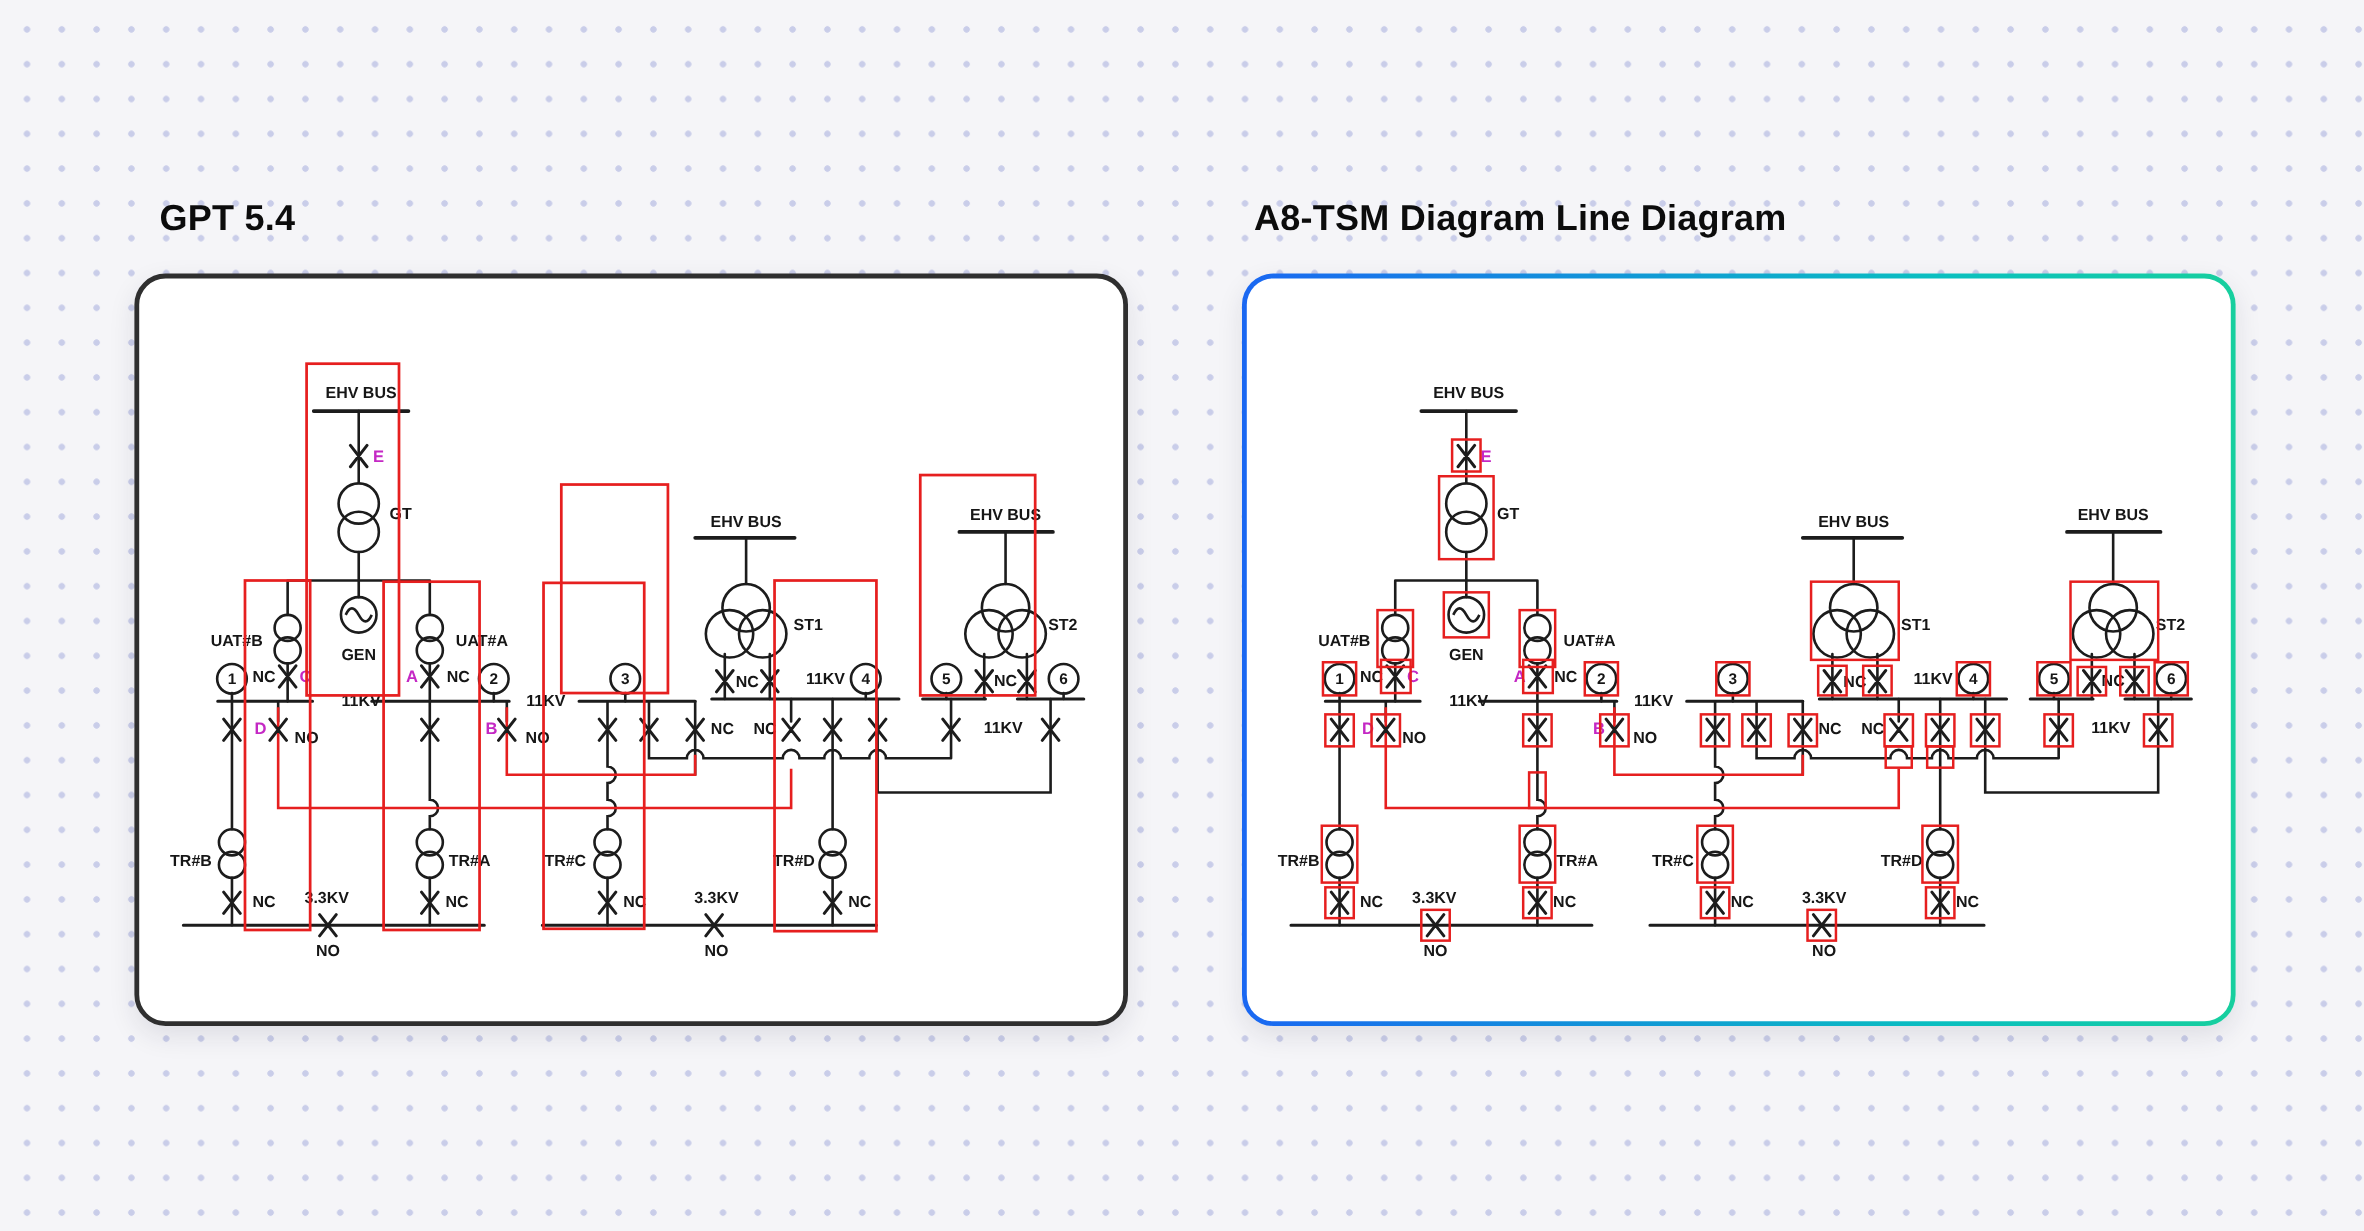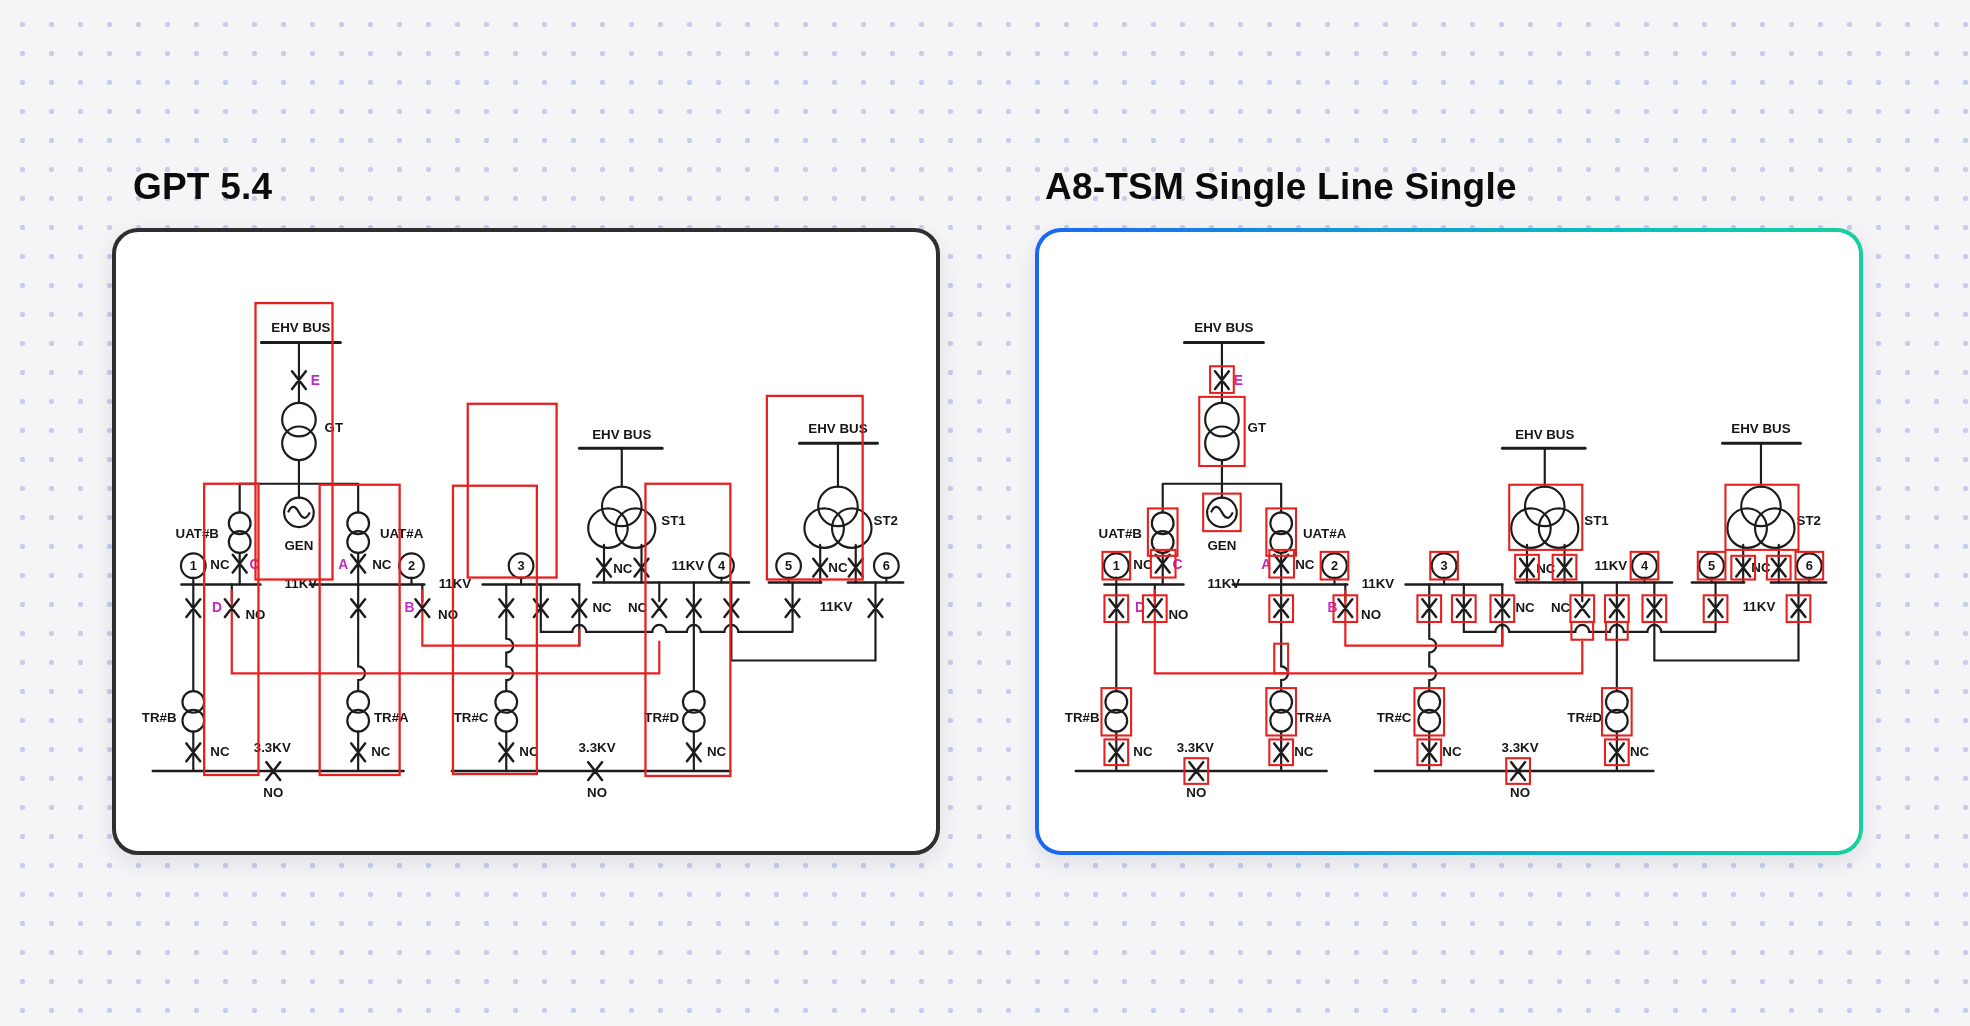--- a/index.html
+++ b/index.html
@@ -4,21 +4,21 @@
 <style>
   html,body{margin:0;padding:0;}
   body{
     width:1970px;height:1026px;overflow:hidden;position:relative;
     font-family:"Liberation Sans","DejaVu Sans",sans-serif;
     background-color:#f5f5f8;
     background-image:radial-gradient(circle,#c9cde9 2.4px,rgba(201,205,233,0) 3px);
     background-size:29px 29px;background-position:8px 10px;
   }
   .title{
-    position:absolute;top:166px;font-size:37px;font-weight:700;color:#0c0c0c;
+    position:absolute;top:166px;font-size:30px;font-weight:700;color:#0c0c0c;
     letter-spacing:.2px;white-space:nowrap;
   }
   .title.tl{left:133px;}
   .title.tr{left:1045px;}
   .card{
     position:absolute;top:228px;width:828px;height:627px;background:#fff;
     border-radius:26px;box-shadow:0 8px 22px rgba(25,30,60,.10);
   }
   .card.left{left:112px;border:4px solid #2f2f2f;width:820px;height:619px;}
   .card-grad{
@@ -40,21 +40,21 @@
   .dbox{stroke:#e61f1f;stroke-width:2.3;fill:none;}
   .dbox2{stroke:#e61f1f;stroke-width:2.1;fill:none;}
   text.t{font:700 13.5px "Liberation Sans","DejaVu Sans",sans-serif;fill:#161616;stroke:none;}
   text.n{font:700 13px "Liberation Sans","DejaVu Sans",sans-serif;fill:#161616;stroke:none;}
   text.m{font:700 14px "Liberation Sans","DejaVu Sans",sans-serif;fill:#c428c4;stroke:none;}
 </style>
 </head>
 <body>
 
 <div class="title tl">GPT 5.4</div>
-<div class="title tr">A8-TSM Single Line Single</div>
+<div class="title tr">A8-TSM Diagram Line Diagram</div>
 
 <div class="card left">
   <svg class="diag" viewBox="0 0 828 627" preserveAspectRatio="xMidYMid meet">
     <defs>
       <g id="base-circuit">
 
         <path class="busheavy" d="M146,112 H226 M468,219 H552 M691,214 H770"></path>
 
         <path class="busmed" d="M65,357 H145 M195,357 H311 M370,357 H468 M482,355 H640 M660,355 H713 M740,355 H796 M36,546 H290 M339,546 H621"></path>
 

